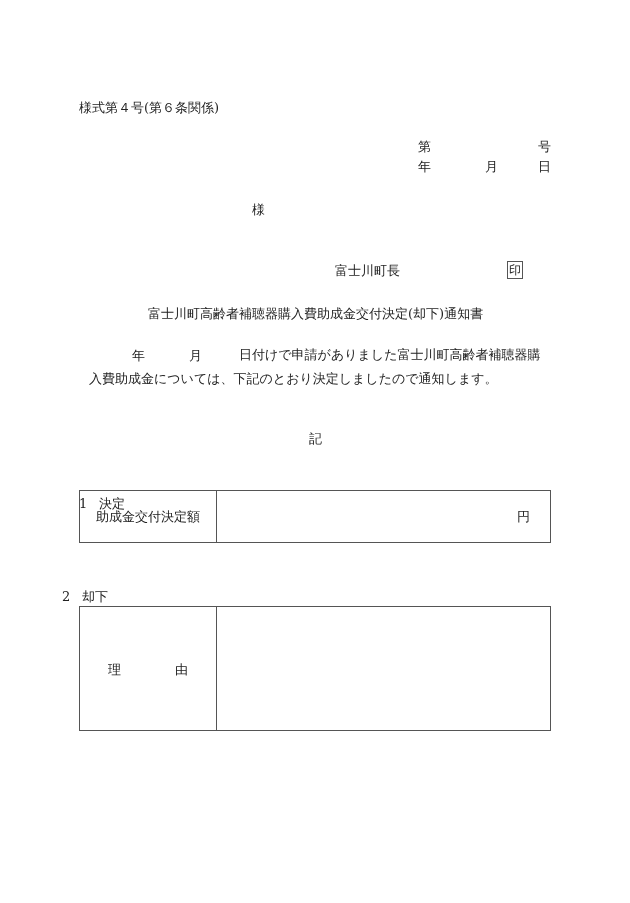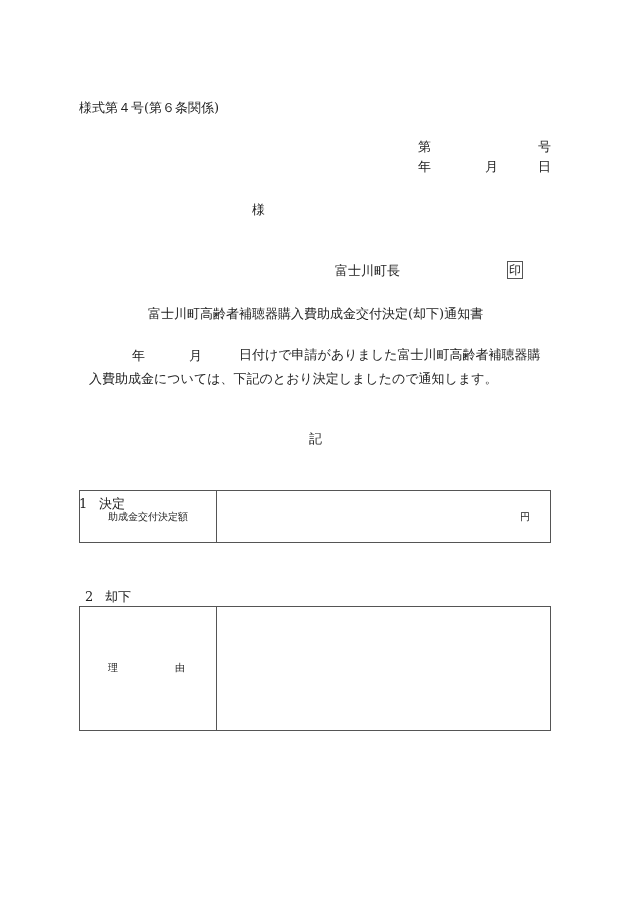--- a/index.html
+++ b/index.html
@@ -34,34 +34,34 @@
       line-height: 16px;
     }
     .title { left: 148px; top: 306px; text-align: center; }
     .body-line1 { left: 79px; top: 348px; width: 472px; }
     .body-line1 .y { position: absolute; left: 53px; }
     .body-line1 .m { position: absolute; left: 110px; }
     .body-line1 .rest { position: absolute; left: 160px; font-family: Liberation Mono, monospace; }
     .body-line2 { left: 79px; top: 371px; margin-left: 10px; }
     .ki { left: 309px; top: 431px; }
     .sec1-label { left: 79px; top: 496px; }
-    .sec2-label { left: 85px; top: 589px; }
+    .sec2-label { left: 62px; top: 589px; }
     .sec-num { display: inline-block; width: 20px; }
 
     table.form-table {
       position: absolute;
       left: 79px;
       width: 472px;
       border-collapse: collapse;
       border: 1px solid #555;
     }
     table.form-table td {
       border: 1px solid #555;
       padding: 0;
-      font-size: 10px;
+      font-size: 13px;
       vertical-align: middle;
     }
     .t1 { top: 490px; height: 53px; }
     .t1 td.lbl { width: 136px; text-align: center; }
     .t1 td.val { text-align: right; padding-right: 20px; }
     .t2 { top: 606px; height: 125px; }
     .t2 td.lbl { width: 136px; position: relative; }
     .t2 .ri { position: absolute; left: 28px; top: 54px; }
     .t2 .yu { position: absolute; left: 95px; top: 54px; }
   </style>

